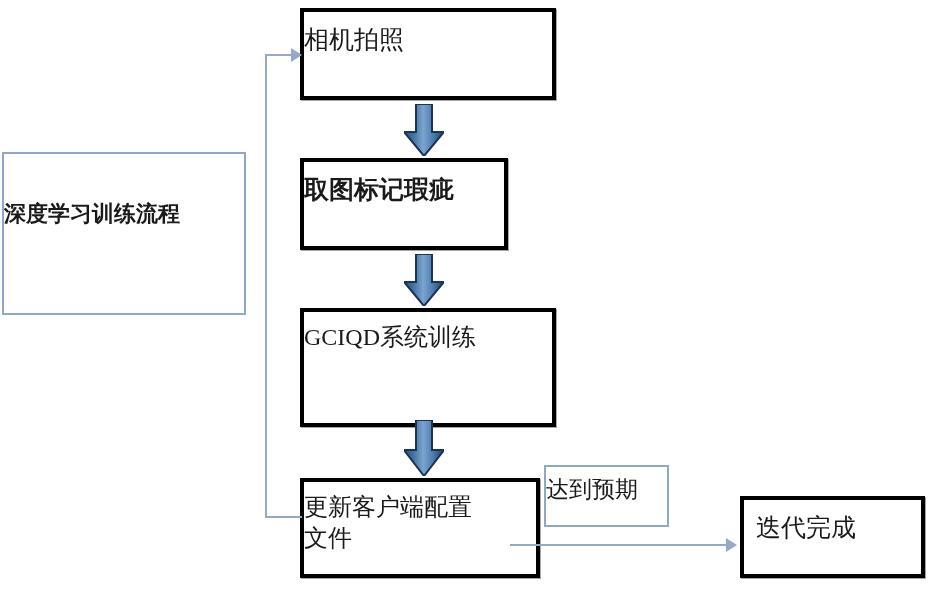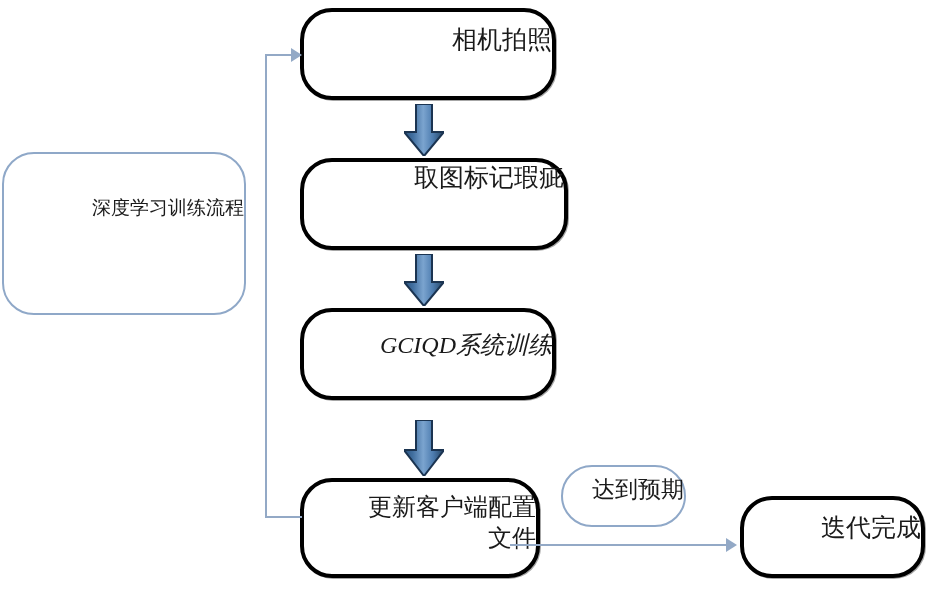--- a/index.html
+++ b/index.html
@@ -17,55 +17,54 @@
     font-family: "Liberation Serif", "DejaVu Serif", serif;
   }
 
   
   .node {
     position: absolute;
     box-sizing: border-box;
     background: #ffffff;
     display: flex;
     justify-content: center;
-    text-align: right;
+    text-align: left;
     color: #1a1a1a;
-    border-radius: 32px;
   }
   .node-thick {
     border: 4px solid #000000;
     box-shadow: 1px 1px 0 rgba(0,0,0,0.35);
   }
   .node-thin {
     border: 2px solid #8fa8c8;
   }
   .node-label {
     display: block;
     width: 100%;
     line-height: 1.28;
     white-space: pre-line;
   }
 
   
   #box-camera     { left: 300px; top: 8px;   width: 256px; height: 92px;  align-items: flex-start; padding-top: 12px; }
   #box-camera .node-label   { font-size: 25px; }
 
   #box-training-info { left: 2px;  top: 152px; width: 244px; height: 163px; align-items: flex-start; padding-top: 18px; }
-  #box-training-info .node-label { font-size: 19px; }
+  #box-training-info .node-label { font-size: 22px; font-weight: bold; }
 
-  #box-mark       { left: 300px; top: 158px; width: 268px; height: 92px;  align-items: flex-start; padding-top: 0; }
+  #box-mark       { left: 300px; top: 158px; width: 208px; height: 92px;  align-items: flex-start; padding-top: 12px; font-weight: bold; }
   #box-mark .node-label     { font-size: 25px; }
 
-  #box-gciqd      { left: 300px; top: 308px; width: 256px; height: 92px;  align-items: flex-start; padding-top: 18px; font-style: italic; }
+  #box-gciqd      { left: 300px; top: 308px; width: 256px; height: 119px;  align-items: flex-start; padding-top: 10px; }
   #box-gciqd .node-label    { font-size: 24px; }
 
   #box-update     { left: 300px; top: 478px; width: 240px; height: 100px; align-items: flex-start; padding-top: 10px; }
   #box-update .node-label   { font-size: 24px; }
 
-  #box-expected   { left: 561px; top: 465px; width: 125px; height: 62px;  align-items: flex-start; padding-top: 8px; }
+  #box-expected   { left: 544px; top: 465px; width: 125px; height: 62px;  align-items: flex-start; padding-top: 8px; }
   #box-expected .node-label { font-size: 23px; }
 
   #box-done       { left: 740px; top: 496px; width: 185px; height: 82px;  align-items: flex-start; padding-top: 12px; }
   #box-done .node-label     { font-size: 25px; padding-left: 12px; }
 
   
   .info-line1 { display:block; margin-bottom: 20px; }
   .info-line2 { display:block; }
 
   

